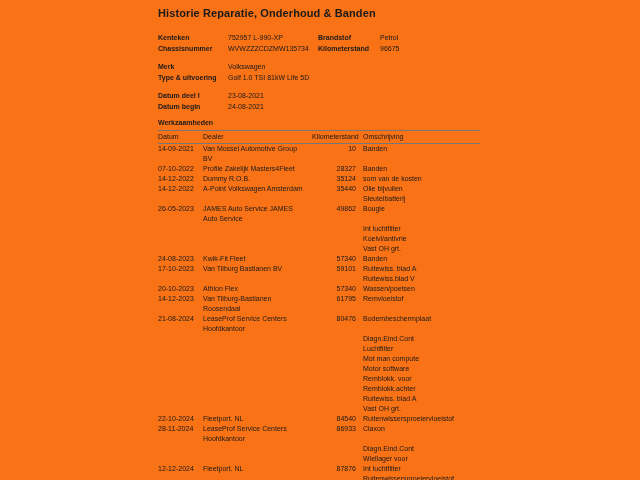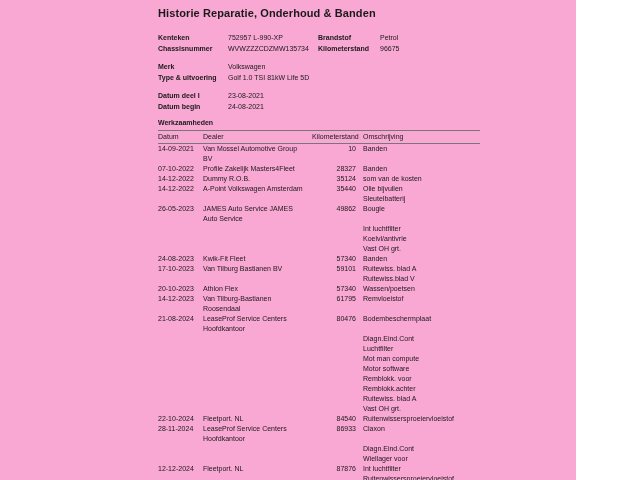--- a/index.html
+++ b/index.html
@@ -1,19 +1,19 @@
 <!DOCTYPE html>
 <html><head>
 <meta charset="utf-8">
 <style>
   html,body{margin:0;padding:0;background:#fff;}
   .page{
     position:relative;
-    width:576px;height:480px;
-    background:#f9a8d4;
+    width:640px;height:480px;
+    background:#f97316;
     font-family:"Liberation Sans","DejaVu Sans",sans-serif;
     color:#1a1a1a;
     overflow:hidden;
     text-decoration:underline;
   }
   .content{
     position:absolute;
     left:158px;top:7px;
     width:322px;
   }

